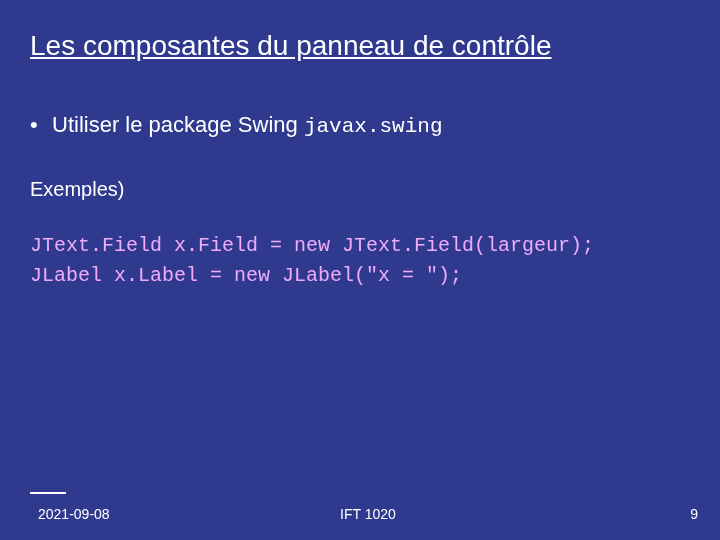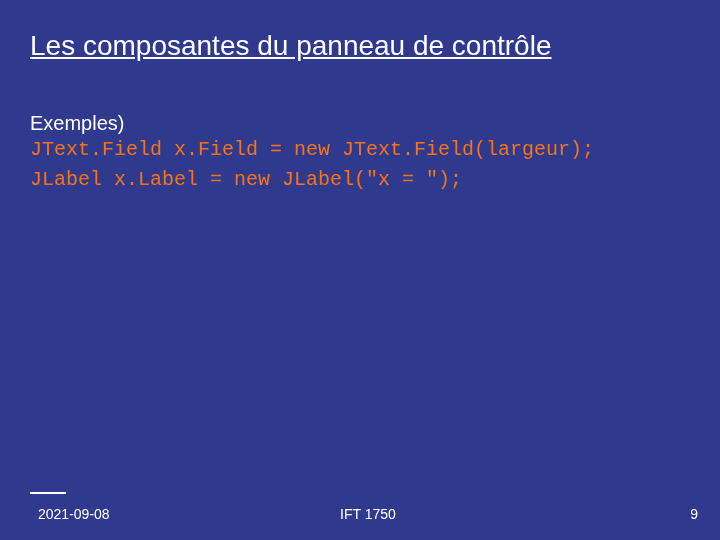--- a/index.html
+++ b/index.html
@@ -39,25 +39,26 @@
     left: 0;
     color: #ffffff;
   }
   .mono {
     font-family: "Courier New", monospace;
     font-size: 21px;
   }
   .examples-label {
     font-size: 20px;
     color: #ffffff;
+    margin-bottom: 30px;
   }
   .code {
     font-family: "Courier New", monospace;
     font-size: 20px;
-    color: #f97316;
+    color: #f0abfc;
     line-height: 1.5;
   }
   .footer {
     position: absolute;
     bottom: 18px;
     left: 8px;
     width: 100%;
     padding: 0 30px;
     display: flex;
     justify-content: space-between;
@@ -82,28 +83,31 @@
     margin-left: auto;
   }
 </style>
 </head>
 <body>
 
 <div class="slide">
   <h1 class="title">Les composantes du panneau de contrôle</h1>
 
   <ul class="bullets">
+    <li>
+      <span>Utiliser le package Swing </span><span class="mono">javax.swing</span>
+    </li>
   </ul>
 
   <div class="examples-label">Exemples)</div>
 
   <div class="code">
     <div>JText.Field x.Field = new JText.Field(largeur);</div>
     <div>JLabel x.Label = new JLabel("x = ");</div>
   </div>
 </div>
 
 <div class="footer-line"></div>
 <div class="footer">
   <span>2021-09-08</span>
-  <span class="footer-center">IFT 1750</span>
+  <span class="footer-center">IFT 1020</span>
   <span class="footer-right">9</span>
 </div>
 
 </body></html>

